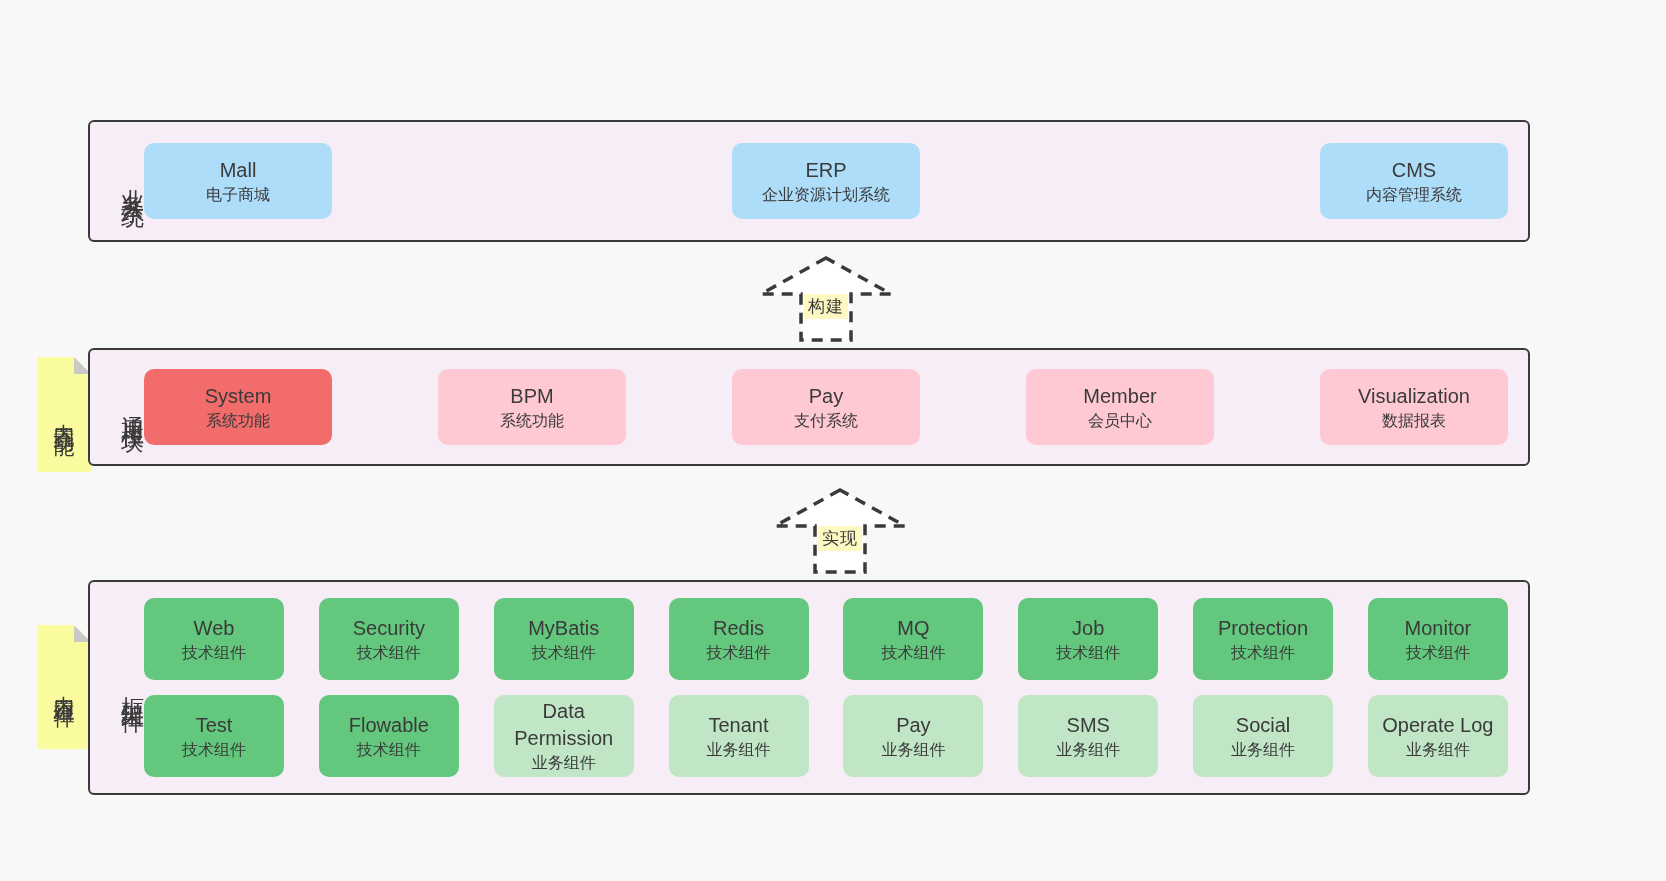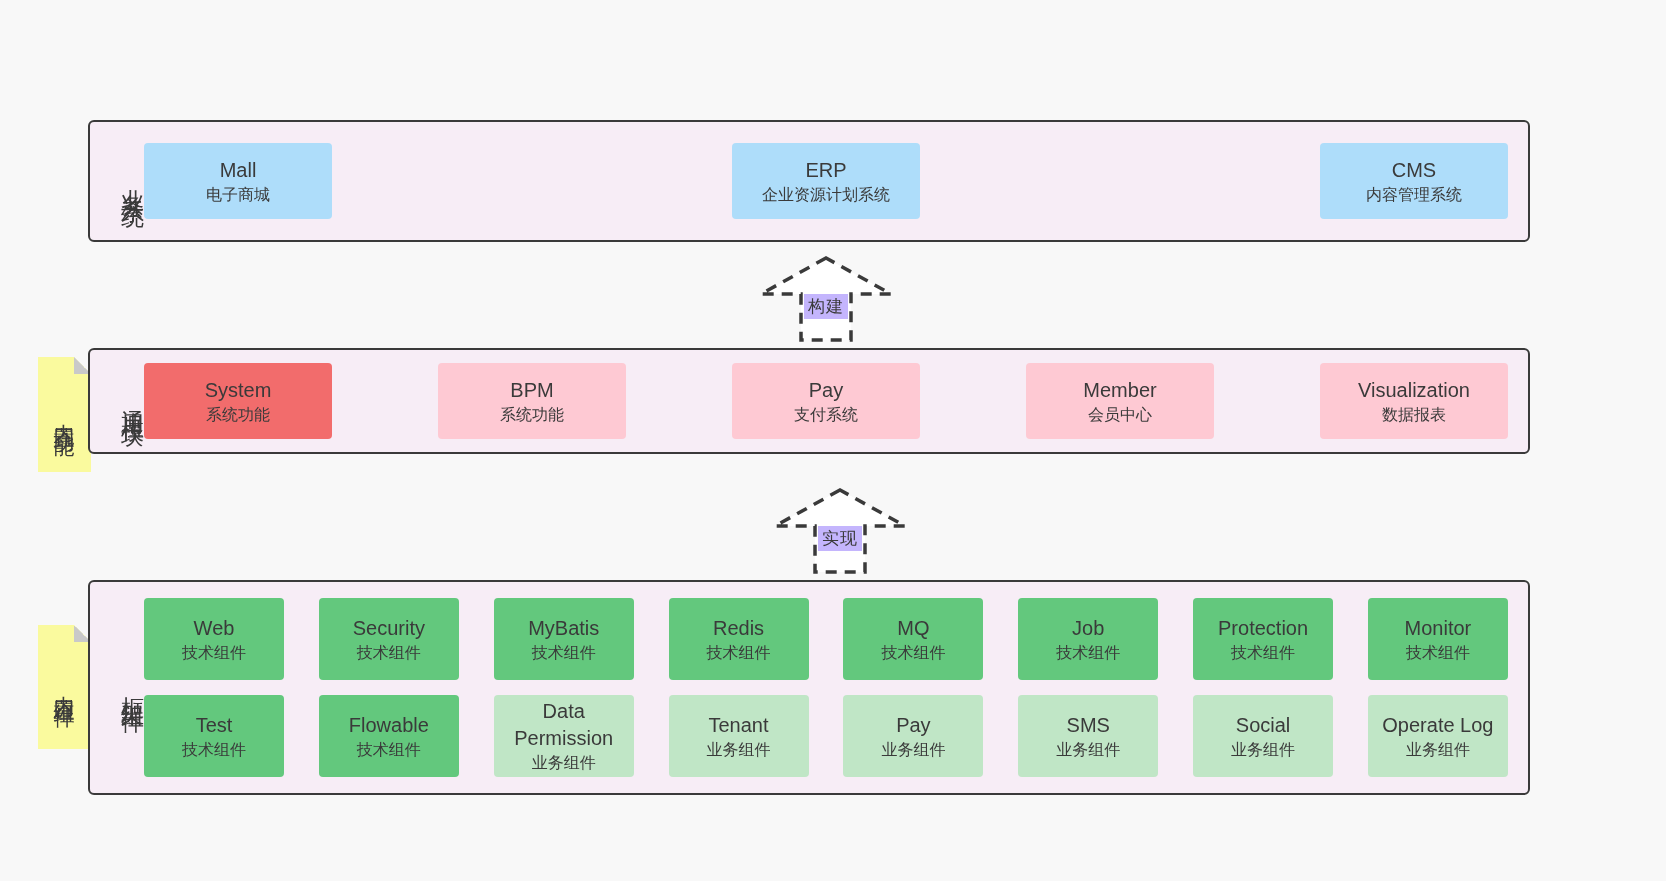--- a/index.html
+++ b/index.html
@@ -19,21 +19,21 @@
     left:88px;width:1442px;
     background:var(--panel_bg,#f7edf6);
     border:2.5px solid var(--panel_border,#3a3a3a);
     border-radius:6px;
     box-sizing:border-box;
     display:flex;
     align-items:center;
     padding:0 20px 0 14px;
   }
   #panel-business{top:120px;height:122px;}
-  #panel-modules{top:348px;height:106px;}
+  #panel-modules{top:348px;height:118px;}
   #panel-components{top:580px;height:215px;}
   .vlabel{
     writing-mode:vertical-rl;
     text-orientation:upright;
     font-size:23px;
     letter-spacing:5px;
     line-height:1;
     color:var(--text,#3a3a3a);
     width:40px;
     text-align:center;
@@ -41,21 +41,21 @@
   }
   .rows{flex:1;display:flex;flex-direction:column;gap:15px;}
   .row{
     flex:1;
     display:flex;
     justify-content:space-between;
     align-items:center;
   }
   
   .box{
-    border-radius:4px;
+    border-radius:10px;
     display:flex;
     flex-direction:column;
     justify-content:center;
     align-items:center;
     text-align:center;
     line-height:1.35;
     box-sizing:border-box;
     padding:4px 6px;
   }
   .row.w6 .box{width:188px;height:76px;}
@@ -100,21 +100,21 @@
     position:absolute;
     width:140px;height:90px;
   }
   #arrow-build{left:756px;top:254px;}
   #arrow-implement{left:770px;top:486px;}
   .arrow svg{display:block;width:100%;height:100%;}
   .arrow-label{
     position:absolute;
     left:50%;top:40px;
     transform:translateX(-50%);
-    background:#c4b5fd;
+    background:#fef9c3;
     padding:1px 4px;
     font-size:17px;
     letter-spacing:1px;
     white-space:nowrap;
   }
 </style>
 </head>
 <body>
 
 <div class="canvas">

